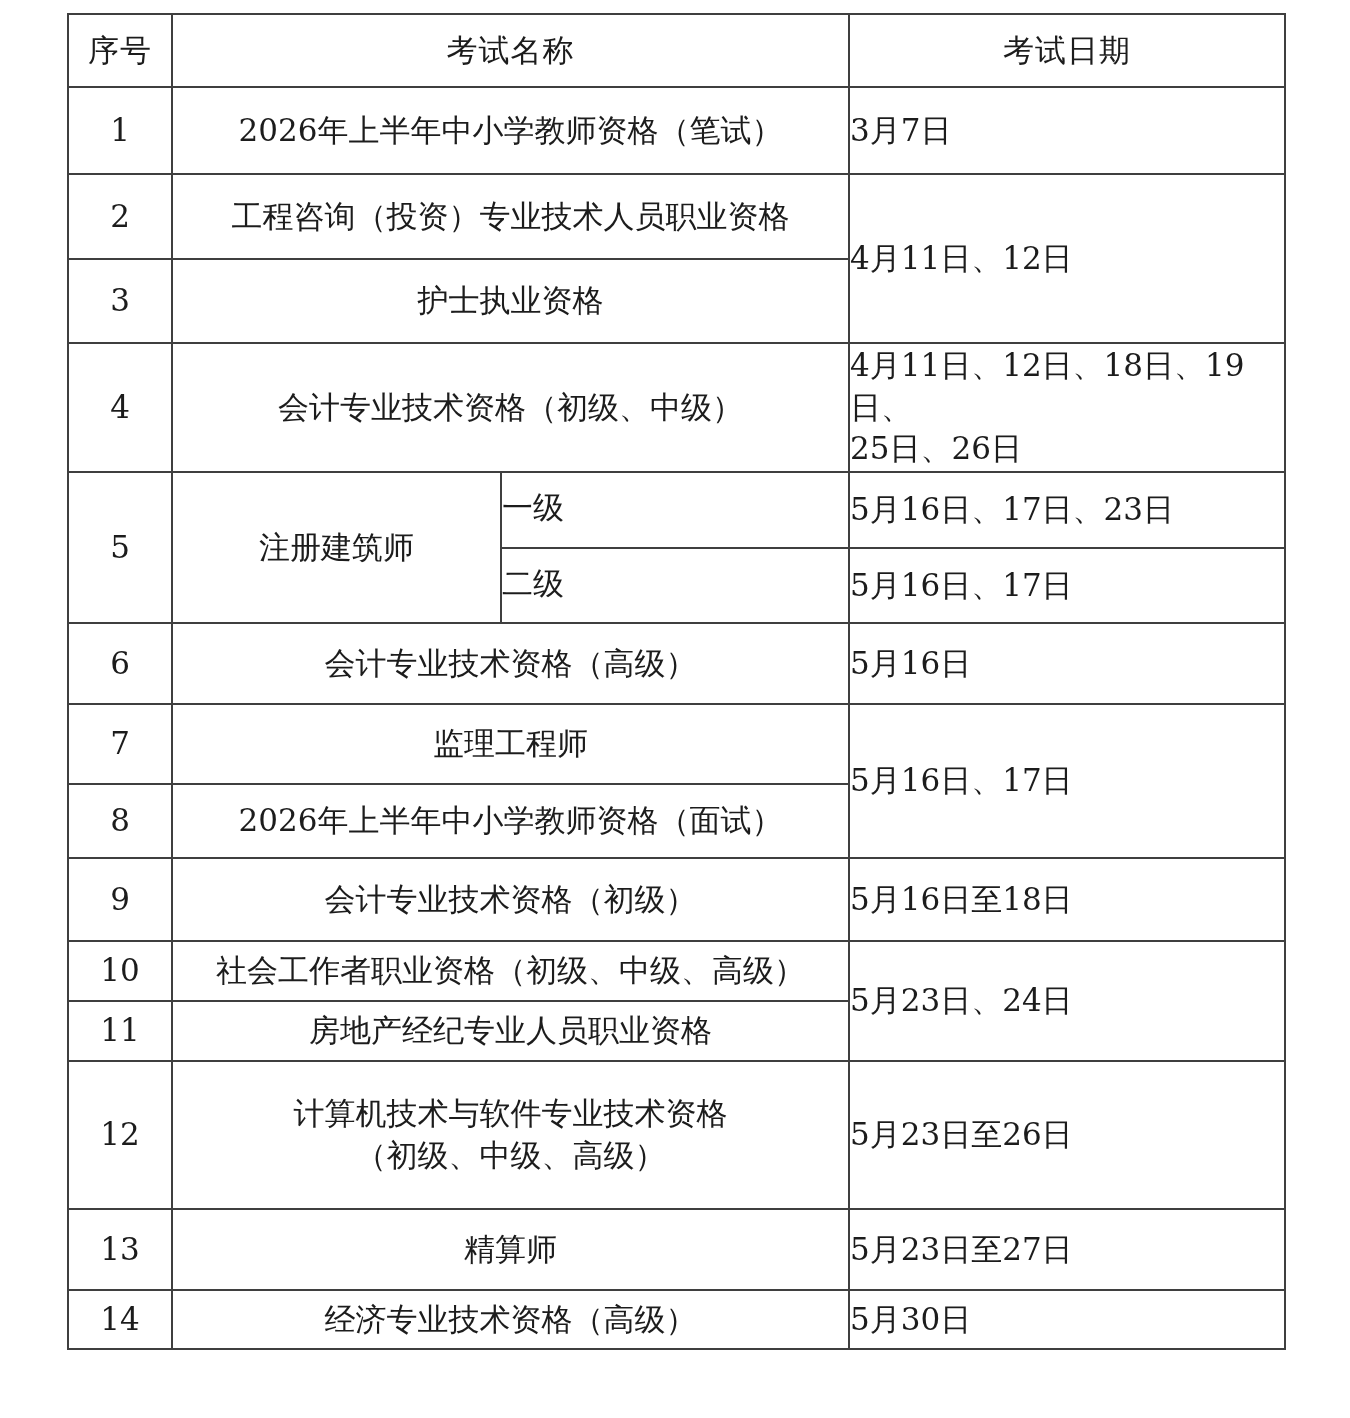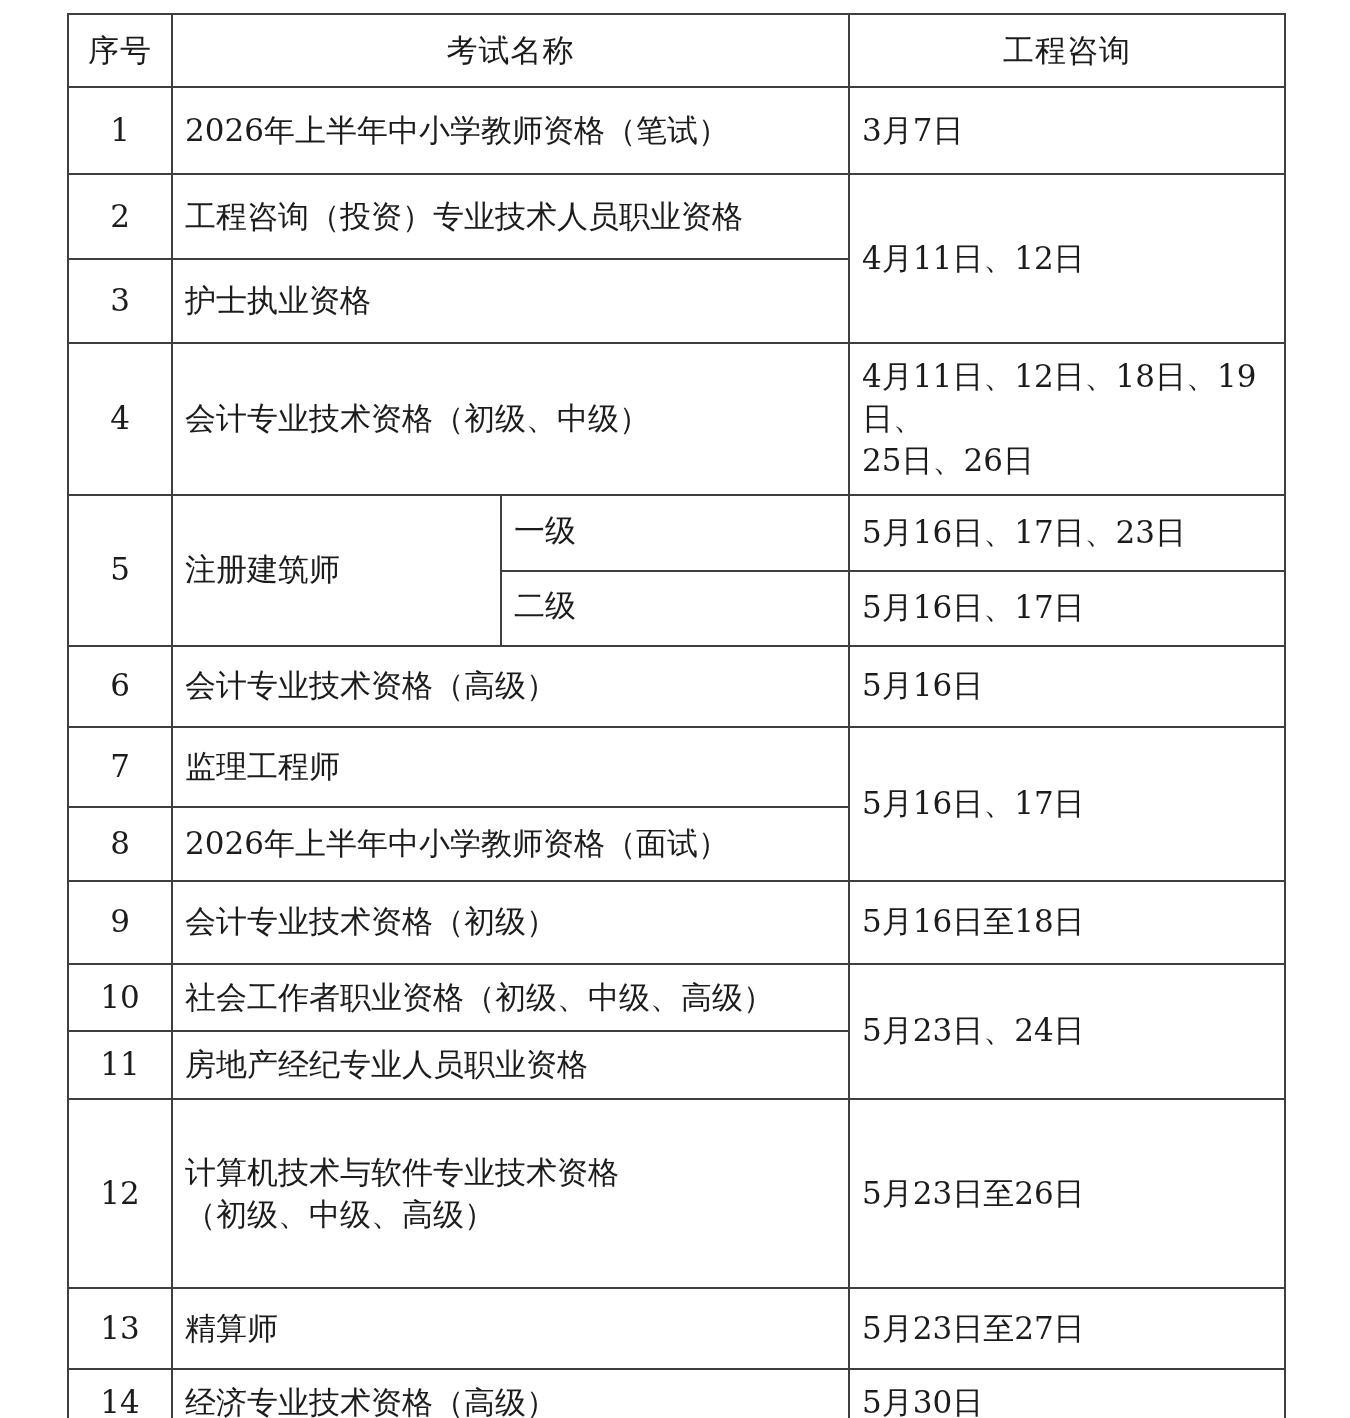--- a/index.html
+++ b/index.html
@@ -22,36 +22,36 @@
     top: 13px;
     border-collapse: collapse;
     table-layout: fixed;
     width: 1217px;
   }
   table.exam-table td, table.exam-table th {
     border: 2px solid #3f3f3f;
     vertical-align: middle;
     font-size: 31px;
     line-height: 1.35;
-    padding: 12px;
+    padding: 0;
     background: #ffffff;
     font-weight: normal;
   }
   th.hdr {
     font-family: "Liberation Sans", sans-serif;
     font-weight: bold;
     text-align: center;
     font-size: 32px;
     letter-spacing: 1px;
   }
   td.no-cell {
     text-align: center;
   }
   td.name-cell {
-    text-align: left;
+    text-align: center;
     padding-left: 17px;
     padding-right: 8px;
     white-space: pre-line;
     line-height: 2.05;
   }
   td.level-cell {
     text-align: left;
     padding-left: 18px;
     font-family: Liberation Mono, monospace;
   }
@@ -72,21 +72,21 @@
       <col style="width:104px">
       <col style="width:329px">
       <col style="width:348px">
       <col style="width:436px">
     </colgroup>
 
     <tbody>
         <tr style="height:73px">
       <th class="hdr">序号</th>
       <th class="hdr" colspan="2">考试名称</th>
-      <th class="hdr">工程咨询</th>
+      <th class="hdr">考试日期</th>
     </tr>
 
     <tr style="height:87px">
       <td class="no-cell">1</td>
       <td class="name-cell" colspan="2">2026年上半年中小学教师资格（笔试）</td>
       <td class="date-cell">3月7日</td>
     </tr>
 
     <tr style="height:85px">
       <td class="no-cell">2</td>
@@ -145,21 +145,21 @@
       <td class="no-cell">10</td>
       <td class="name-cell" colspan="2">社会工作者职业资格（初级、中级、高级）</td>
       <td class="date-cell" rowspan="2">5月23日、24日</td>
     </tr>
 
     <tr style="height:60px">
       <td class="no-cell">11</td>
       <td class="name-cell" colspan="2">房地产经纪专业人员职业资格</td>
     </tr>
 
-    <tr style="height:189px">
+    <tr style="height:148px">
       <td class="no-cell">12</td>
       <td class="name-cell" colspan="2">计算机技术与软件专业技术资格
 （初级、中级、高级）</td>
       <td class="date-cell">5月23日至26日</td>
     </tr>
 
     <tr style="height:81px">
       <td class="no-cell">13</td>
       <td class="name-cell" colspan="2">精算师</td>
       <td class="date-cell">5月23日至27日</td>

